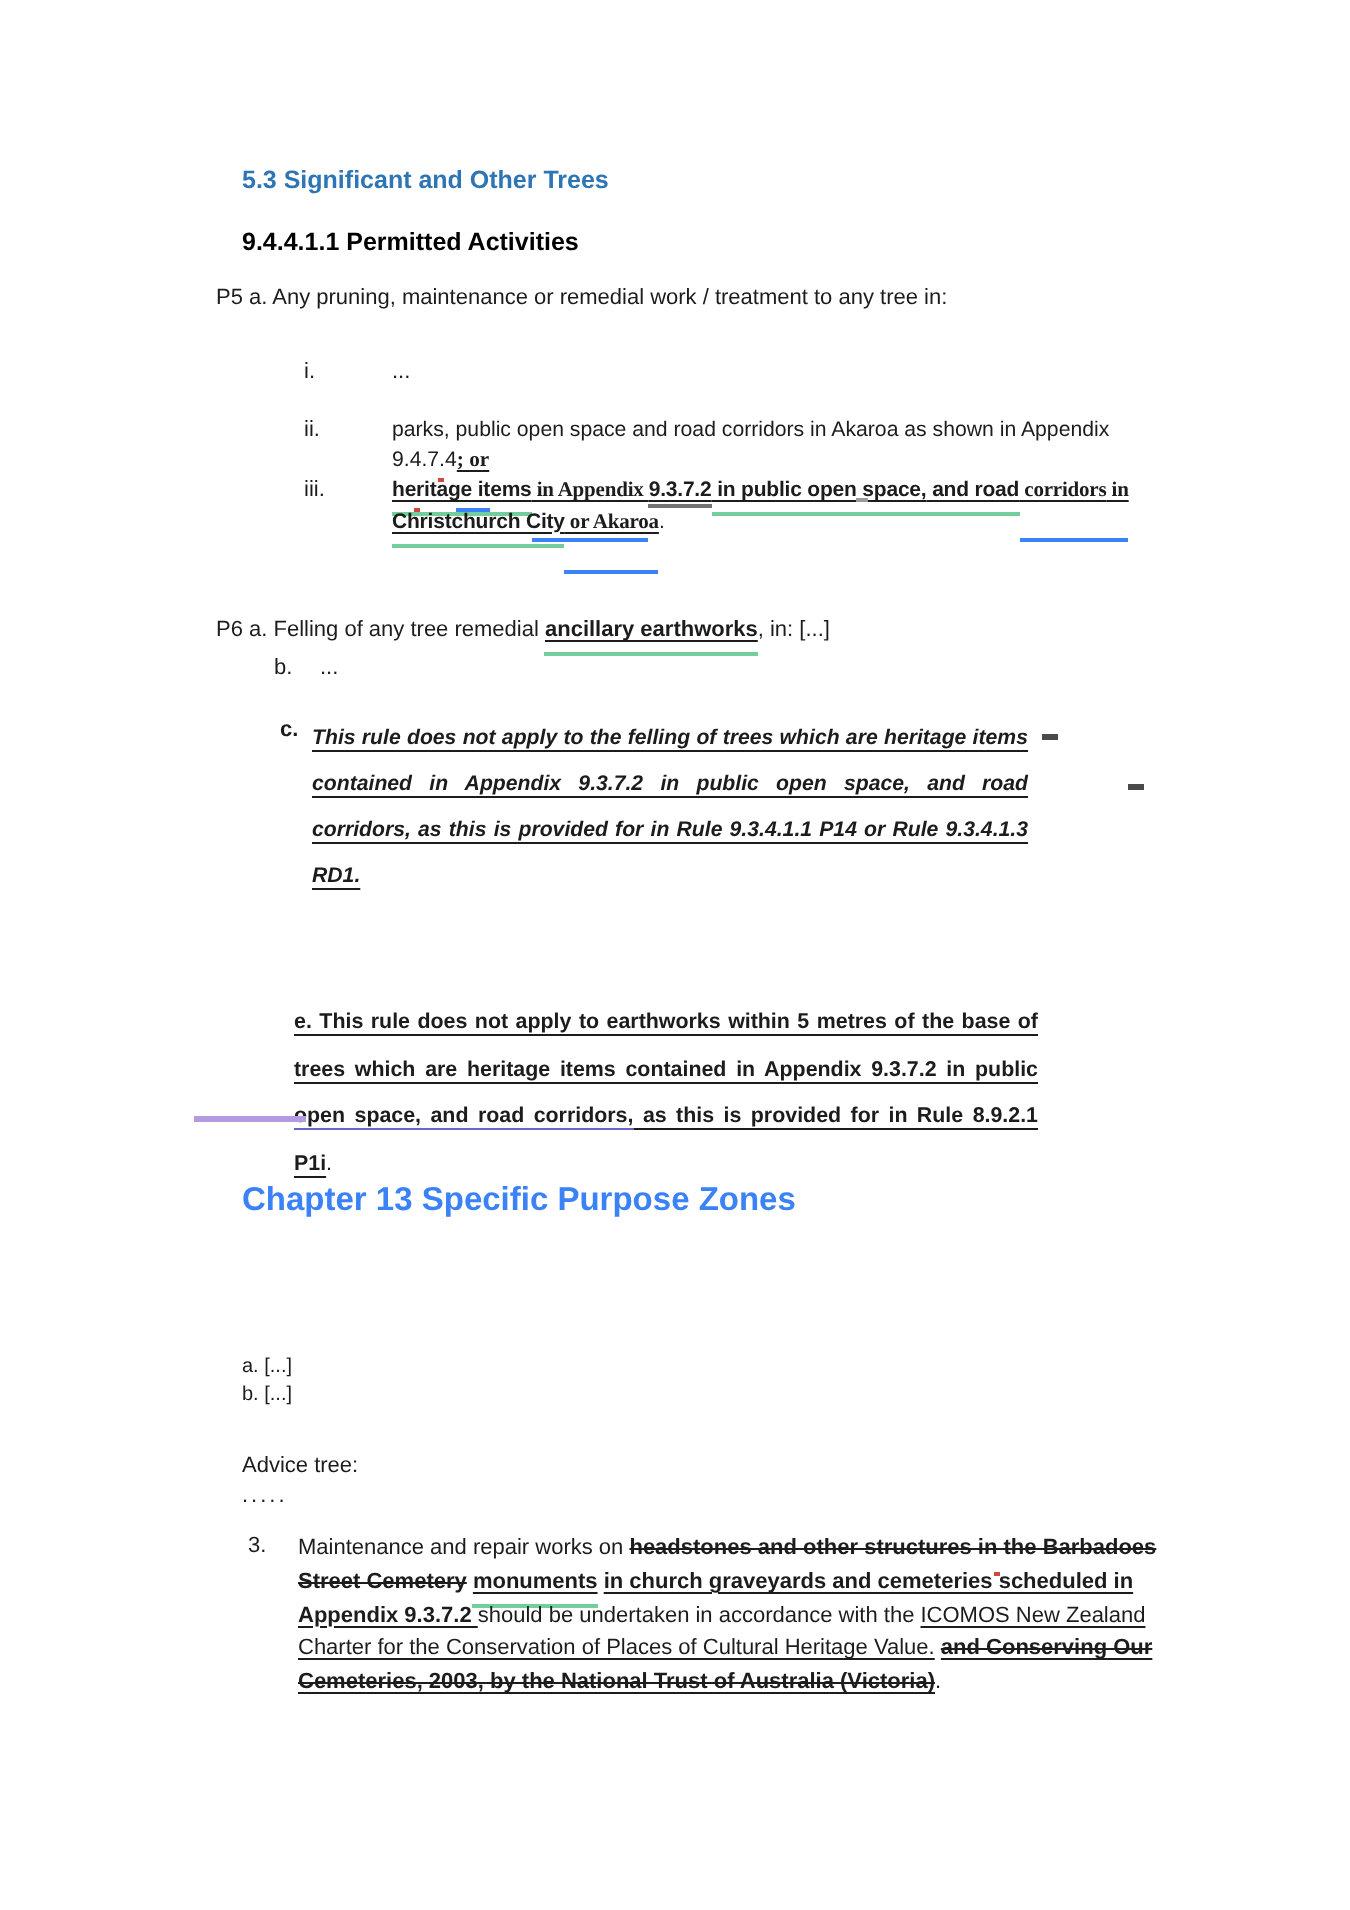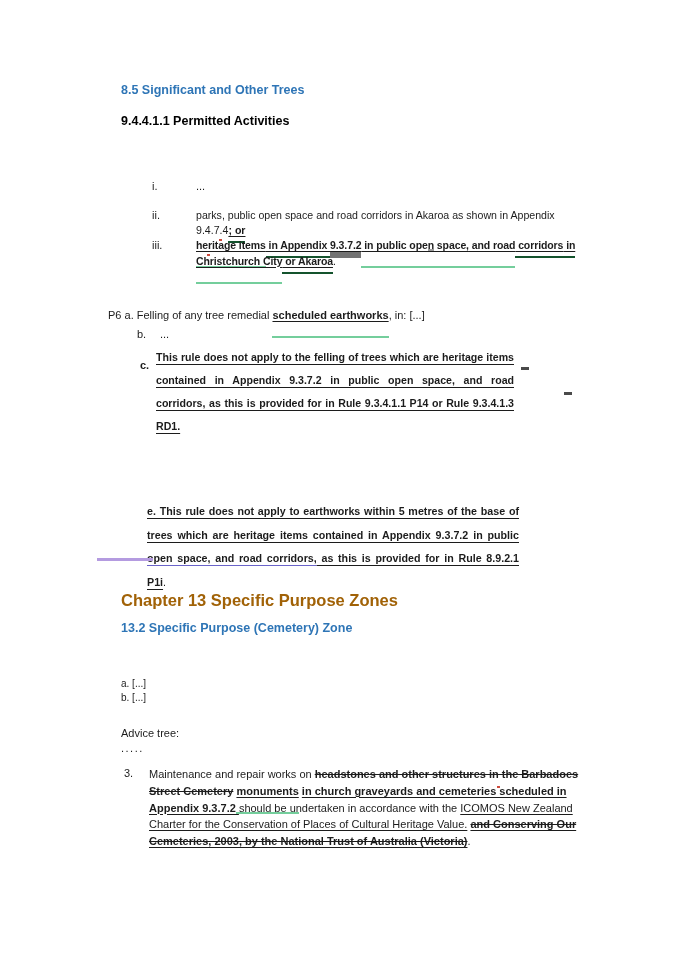--- a/index.html
+++ b/index.html
@@ -2,36 +2,36 @@
 <html><head>
 <meta charset="utf-8">
 <style>
   html,body { margin:0; padding:0; background:#ffffff; }
   .page {
     position:relative; width:675px; height:955px; background:#ffffff;
     font-family:"Liberation Sans", sans-serif; color:#1c1c1c; overflow:hidden;
   }
   .abs { position:absolute; }
   .h-blue   { color:#2E75B6; font-weight:bold; font-size:12.5px; line-height:15px; }
-  .h-chapter{ color:#a16207; font-weight:bold; font-size:16.5px; line-height:19px; }
+  .h-chapter{ color:#3b82f6; font-weight:bold; font-size:16.5px; line-height:19px; }
   .h-black  { color:#000000; font-weight:bold; font-size:12.5px; line-height:15px; }
   .body  { font-size:11px; line-height:15px; }
   .small { font-size:10px; line-height:14px; }
   .marker { font-size:11px; line-height:15px; }
   .bmark  { font-size:11px; line-height:15px; font-weight:bold; }
 
   
   .ins { font-weight:bold; text-decoration:underline; text-decoration-thickness:1px; text-underline-offset:2px; }
   .u-plain { text-decoration:underline; text-decoration-thickness:1px; text-underline-offset:2px; }
   .plain { font-weight:normal; text-decoration:none; }
 
   
-  .mk-green  { border-bottom:2px solid #74ce9c; padding-bottom:15px;text-align:center; }
-  .mk-purple { border-bottom:2px solid #14532d; padding-bottom:5px; }
-  .mk-blue   { border-bottom:6px solid #737373; padding-bottom:1px; }
+  .mk-green  { border-bottom:2px solid #74ce9c; padding-bottom:5px;text-align:center; }
+  .mk-purple { border-bottom:2px solid #3b82f6; padding-bottom:18px;font-family:Liberation Serif, serif; }
+  .mk-blue   { border-bottom:2px solid #737373; padding-bottom:1px; }
 
   
   .del   { font-weight:bold; text-decoration:line-through; text-decoration-thickness:1.4px; }
   .del-u { font-weight:bold; text-decoration:underline line-through; text-decoration-thickness:1.2px; text-underline-offset:2px; }
 
   .ii-block  { width:392px; font-size:10.6px; line-height:15px; }
   .iii-block { width:394px; font-size:10.5px; line-height:15.5px; letter-spacing:-0.1px; font-weight:bold; }
 
   .c-block {
     width:358px; font-size:10.6px; line-height:23px; font-weight:bold;
@@ -50,53 +50,53 @@
   .rdash { position:absolute; width:8px; height:3px; background:#4a4a4a; }
   .gdash { position:absolute; width:6px; height:2px; background:#9a9a9a; }
   .rtick { position:absolute; width:3px; height:2px; background:#cc4b3d; }
   .purple-line { position:absolute; width:56px; height:2.5px; background:#b49be0; }
 </style>
 </head>
 <body>
 
 <div class="page">
 
-  <div class="abs h-blue" style="left:121px; top:83px;">8.5 Significant and Other Trees</div>
+  <div class="abs h-blue" style="left:121px; top:83px;">5.3 Significant and Other Trees</div>
 
   <div class="abs h-black" style="left:121px; top:114px;">9.4.4.1.1 Permitted Activities</div>
 
+  <div class="abs body" style="left:108px; top:142px;">P5 a. Any pruning, maintenance or remedial work / treatment to any tree in:</div>
 
   <div class="abs marker" style="left:152px; top:179px;">i.</div>
   <div class="abs body" style="left:196px; top:179px;">...</div>
 
   <div class="abs marker" style="left:152px; top:208px;">ii.</div>
   <div class="abs ii-block" style="left:196px; top:208px;"><span>parks, public open space and road corridors in Akaroa as shown in Appendix 9.4.7.4</span><span class="ins mk-purple">; or</span></div>
 
   <div class="abs marker" style="left:152px; top:238px;">iii.</div>
   <div class="abs iii-block" style="left:196px; top:238px;"><span class="ins mk-green">heritage items</span><span class="ins mk-purple"> in Appendix </span><span class="ins mk-blue">9.3.7.2</span><span class="ins mk-green"> in public open space,</span><span class="ins mk-green"> and road</span><span class="ins mk-purple"> corridors</span><span class="ins mk-purple"> in </span><span class="ins mk-green">Christchurch City</span><span class="ins mk-purple"> or Akaroa</span><span class="plain">.</span></div>
 
-  <div class="abs body" style="left:108px; top:308px;"><span>P6 a. Felling of any tree remedial </span><span class="ins mk-green">scheduled earthworks</span><span>, in: [...]</span></div>
+  <div class="abs body" style="left:108px; top:308px;"><span>P6 a. Felling of any tree remedial </span><span class="ins mk-green">ancillary earthworks</span><span>, in: [...]</span></div>
 
   <div class="abs marker" style="left:137px; top:327px;">b.</div>
   <div class="abs body" style="left:160px; top:327px;">...</div>
 
   <div class="abs bmark" style="left:140px; top:358px;">c.</div>
-  <div class="abs c-block" style="left:156px; top:346px;">This rule does not apply to the felling of trees which are heritage items contained in Appendix 9.3.7.2 in public open space, and road corridors, as this is provided for in Rule 9.3.4.1.1 P14 or Rule 9.3.4.1.3 RD1.</div>
+  <div class="abs c-block" style="left:156px; top:358px;font-style:italic;">This rule does not apply to the felling of trees which are heritage items contained in Appendix 9.3.7.2 in public open space, and road corridors, as this is provided for in Rule 9.3.4.1.1 P14 or Rule 9.3.4.1.3 RD1.</div>
 
   <div class="rdash" style="left:521px; top:367px;"></div>
   <div class="rdash" style="left:564px; top:392px;"></div>
 
 
   <div class="abs e-block" style="left:147px; top:500px;"><span class="eu">e. This rule does not apply to earthworks within 5 metres of the base of trees which are heritage items contained in Appendix 9.3.7.2 in public </span><span class="e-hl">open space, and road corridors,</span><span class="eu"> as this is provided for in Rule 8.9.2.1 P1i</span><span class="plain">.</span></div>
 
   <div class="purple-line" style="left:97px; top:558px;"></div>
 
   <div class="abs h-chapter" style="left:121px; top:591px;">Chapter 13 Specific Purpose Zones</div>
 
-  <div class="abs h-blue" style="left:121px; top:621px;">13.2 Specific Purpose (Cemetery) Zone</div>
 
 
   <div class="abs small" style="left:121px; top:677px;">a. [...]</div>
   <div class="abs small" style="left:121px; top:691px;">b. [...]</div>
 
   <div class="abs body" style="left:121px; top:726px;">Advice tree:</div>
   <div class="abs dots" style="left:121px; top:742px;">.....</div>
 
   <div class="abs body" style="left:124px; top:766px;">3.</div>
   <div class="abs item3-text" style="left:149px; top:766px;"><span>Maintenance and repair works on </span><span class="del">headstones and other structures in the Barbadoes Street Cemetery</span><span> </span><span class="ins mk-green">monuments</span><span> </span><span class="ins">in church graveyards and cemeteries scheduled in Appendix 9.3.7.2 </span><span>should be undertaken in accordance with the </span><span class="u-plain">ICOMOS New Zealand Charter for the Conservation of Places of Cultural Heritage Value.</span><span> </span><span class="del-u">and Conserving Our Cemeteries, 2003, by the National Trust of Australia (Victoria)</span><span>.</span></div>

